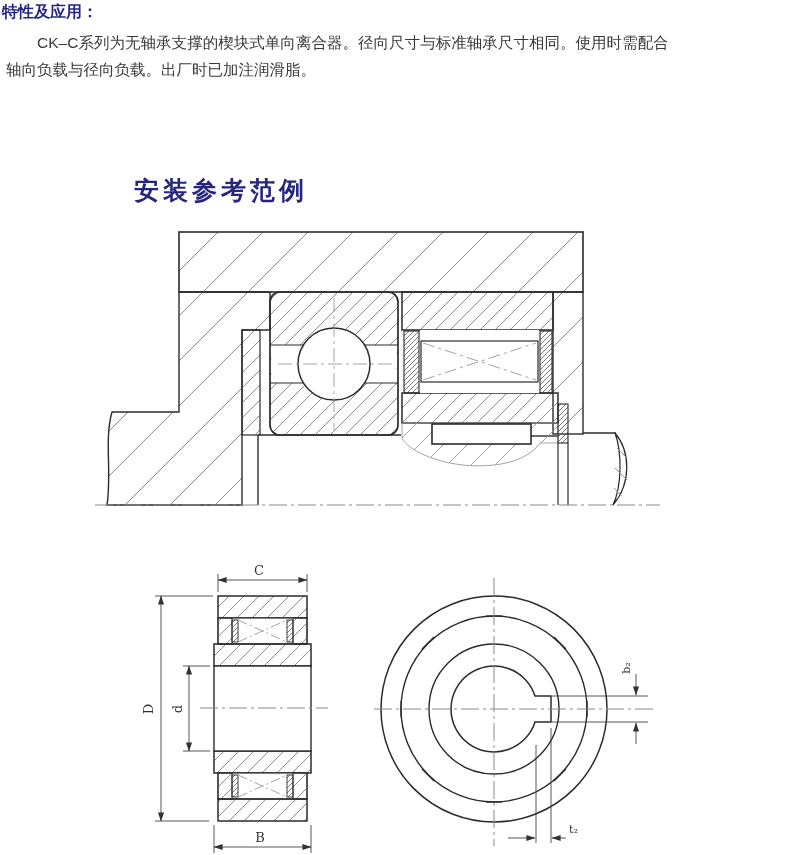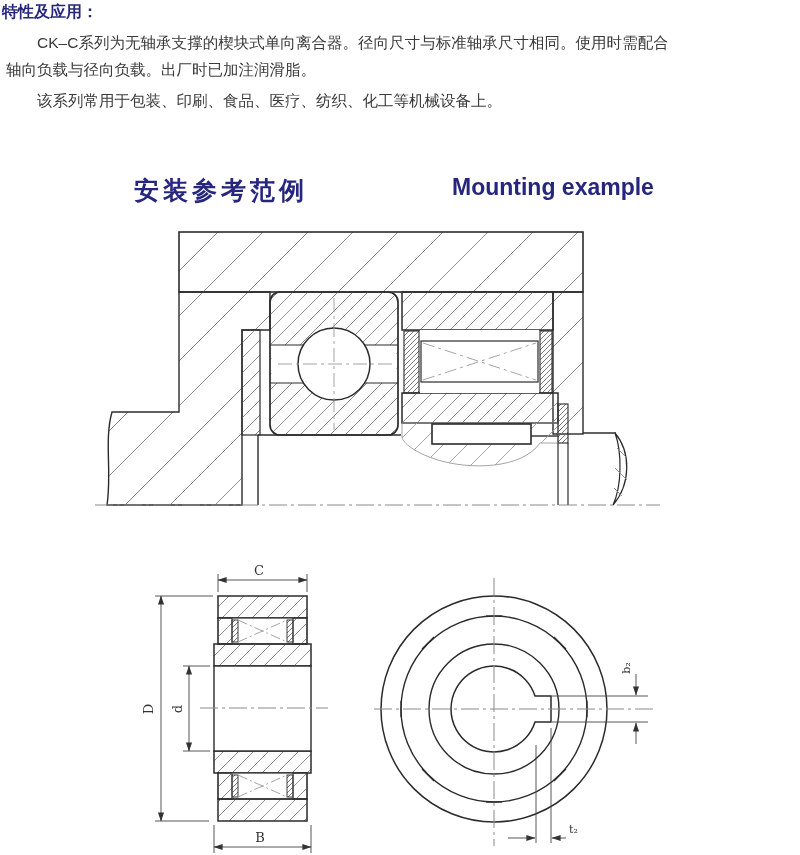--- a/index.html
+++ b/index.html
@@ -17,26 +17,24 @@
   svg text.dim-sm{font-family:"DejaVu Serif","Liberation Serif",serif;font-size:11px;fill:#333;}
 </style>
 </head>
 <body>
 
 <div class="canvas">
 
   <div class="textblock">
     <div class="sec-title">特性及应用：</div>
     <p class="para">CK–C系列为无轴承支撑的楔块式单向离合器。径向尺寸与标准轴承尺寸相同。使用时需配合轴承安装，以承受轴向负载与径向负载。出厂时已加注润滑脂。</p>
-    <p class="para">该系列常用于包装、印刷、食品、医疗、纺织、化工等机械设备上。</p>
   </div>
 
   <div class="headings">
     <span class="h-zh">安装参考范例</span>
-    <span class="h-en">Mounting example</span>
   </div>
 
   <svg class="drawings" width="800" height="855" viewBox="0 0 800 855">
     <defs>
       <pattern id="bigHatch" width="45" height="45" patternUnits="userSpaceOnUse">
         <path d="M0,45 L45,0 M-11,11 L11,-11 M34,56 L56,34" stroke="#8c8c8c" stroke-width="1" fill="none"></path>
       </pattern>
       <pattern id="midHatch" width="24" height="24" patternUnits="userSpaceOnUse">
         <path d="M0,24 L24,0 M-6,6 L6,-6 M18,30 L30,18" stroke="#9a9a9a" stroke-width="0.9" fill="none"></path>
       </pattern>

